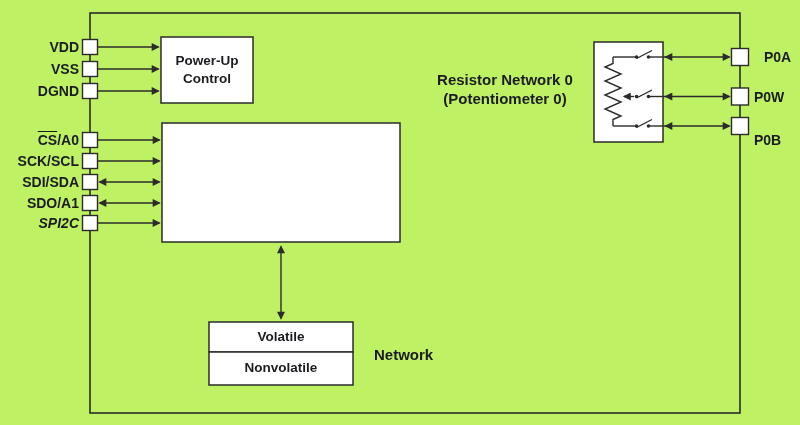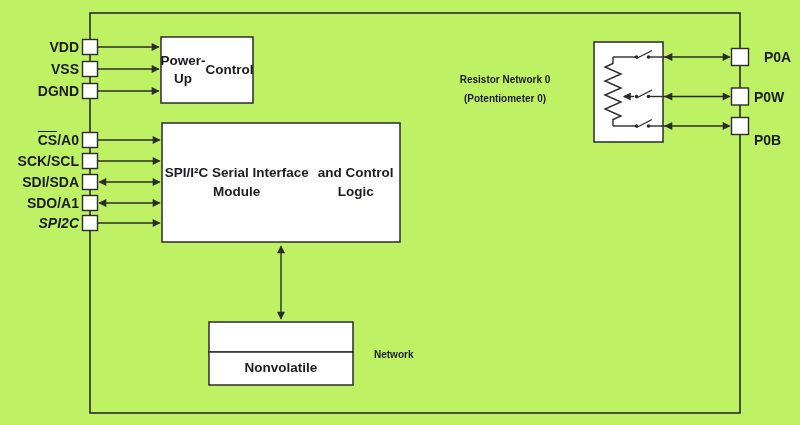--- a/index.html
+++ b/index.html
@@ -36,33 +36,33 @@
   }
   .pin-label-right {
     left: 754px;
     font-size: 14px;
     line-height: 16px;
   }
   .ovl { text-decoration: overline; }
   .block-text {
     position: absolute;
     display: flex;
-    flex-direction: row;
+    flex-direction: column;
     align-items: center;
     justify-content: center;
     text-align: center;
     font-weight: bold;
     font-size: 13.5px;
     line-height: 18.5px;
     color: #1b1b20;
   }
   .annot {
     position: absolute;
     font-weight: bold;
-    font-size: 10px;
+    font-size: 15px;
     line-height: 19px;
     text-align: center;
     color: #1b1b20;
     white-space: nowrap;
   }
 </style>
 </head>
 <body>
 
 <div class="canvas">
@@ -142,25 +142,24 @@
 
   <div class="lbl pin-label-right" style="top:49px;margin-left:10px;">P0A</div>
   <div class="lbl pin-label-right" style="top:89px;">P0W</div>
   <div class="lbl pin-label-right" style="top:132px;">P0B</div>
 
   <div class="block-text" style="left:161px; top:37px; width:92px; height:66px;">
     <span>Power-Up</span>
     <span>Control</span>
   </div>
 
-  <div class="block-text" style="left:162px; top:123px; width:238px; height:119px;">
-    <span>SPI/I²C Serial Interface Module</span>
-    <span>and Control Logic</span>
+
+  <div class="block-text" style="left:209px; top:322px; width:144px; height:30px;">
+    <span>Volatile</span>
   </div>
-
 
   <div class="block-text" style="left:209px; top:352px; width:144px; height:32px;">
     <span>Nonvolatile</span>
   </div>
 
   <div class="annot" style="left:374px; top:345px;">Network</div>
 
   <div class="annot" style="left:416px; top:70px; width:178px;">
     <div>Resistor Network 0</div>
     <div>(Potentiometer 0)</div>

